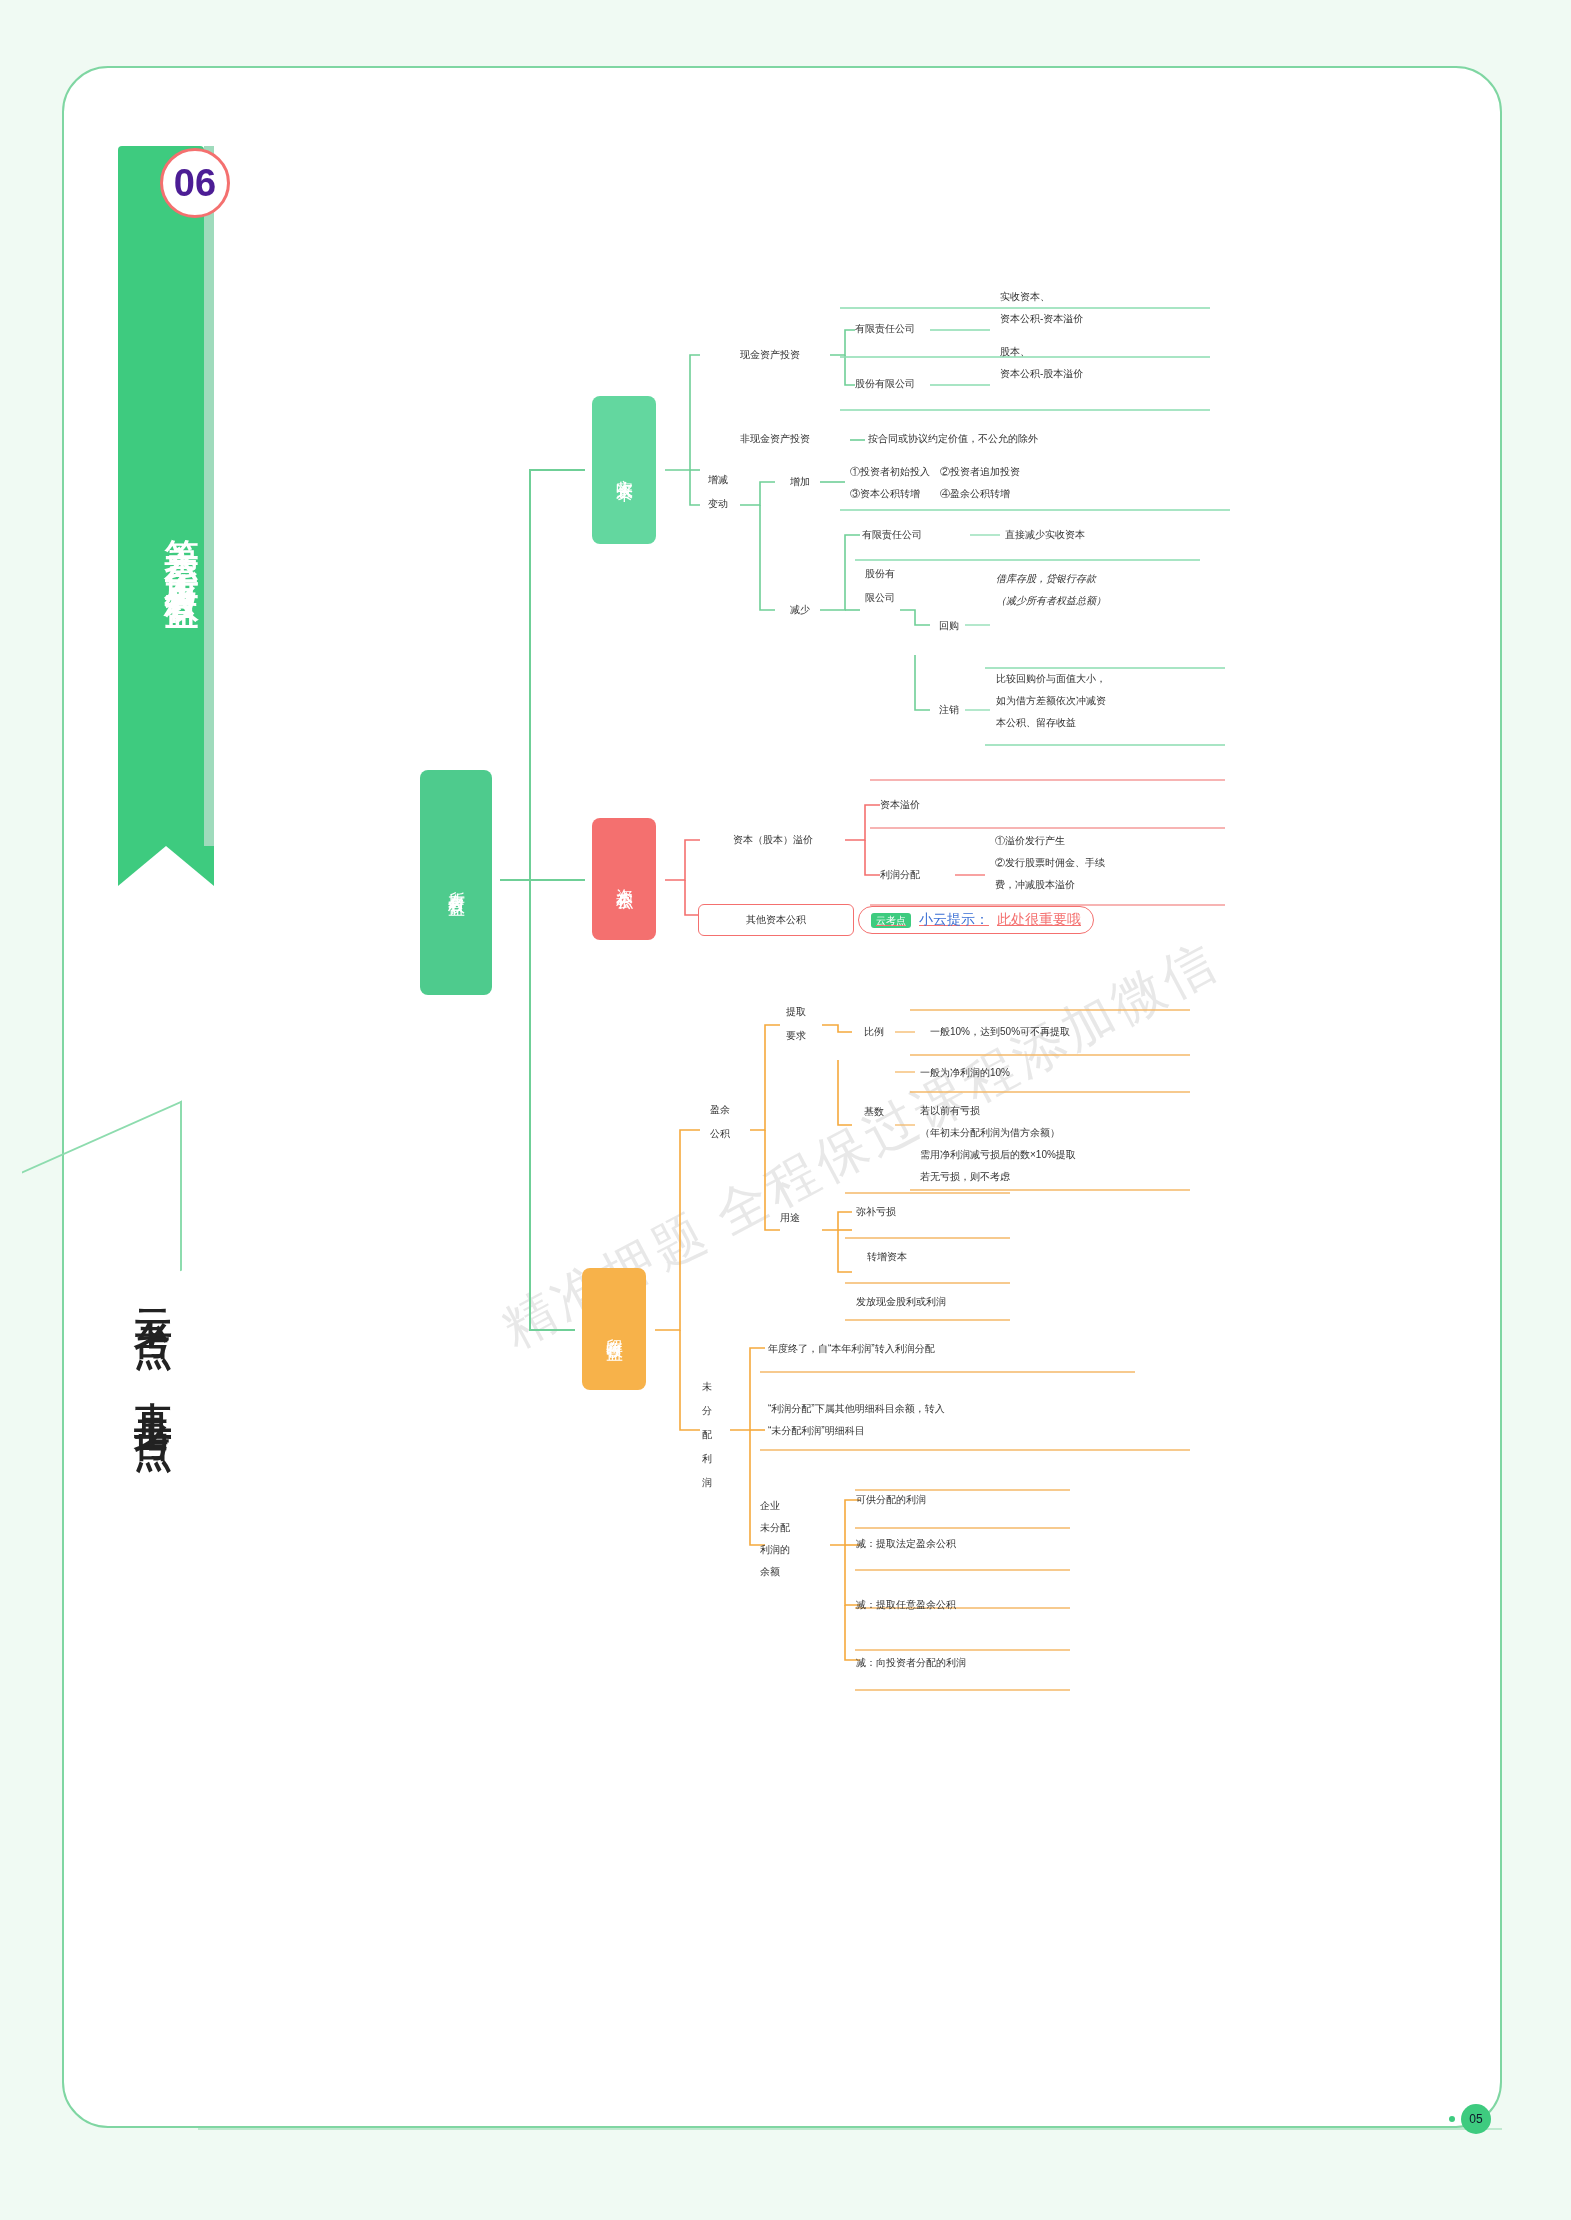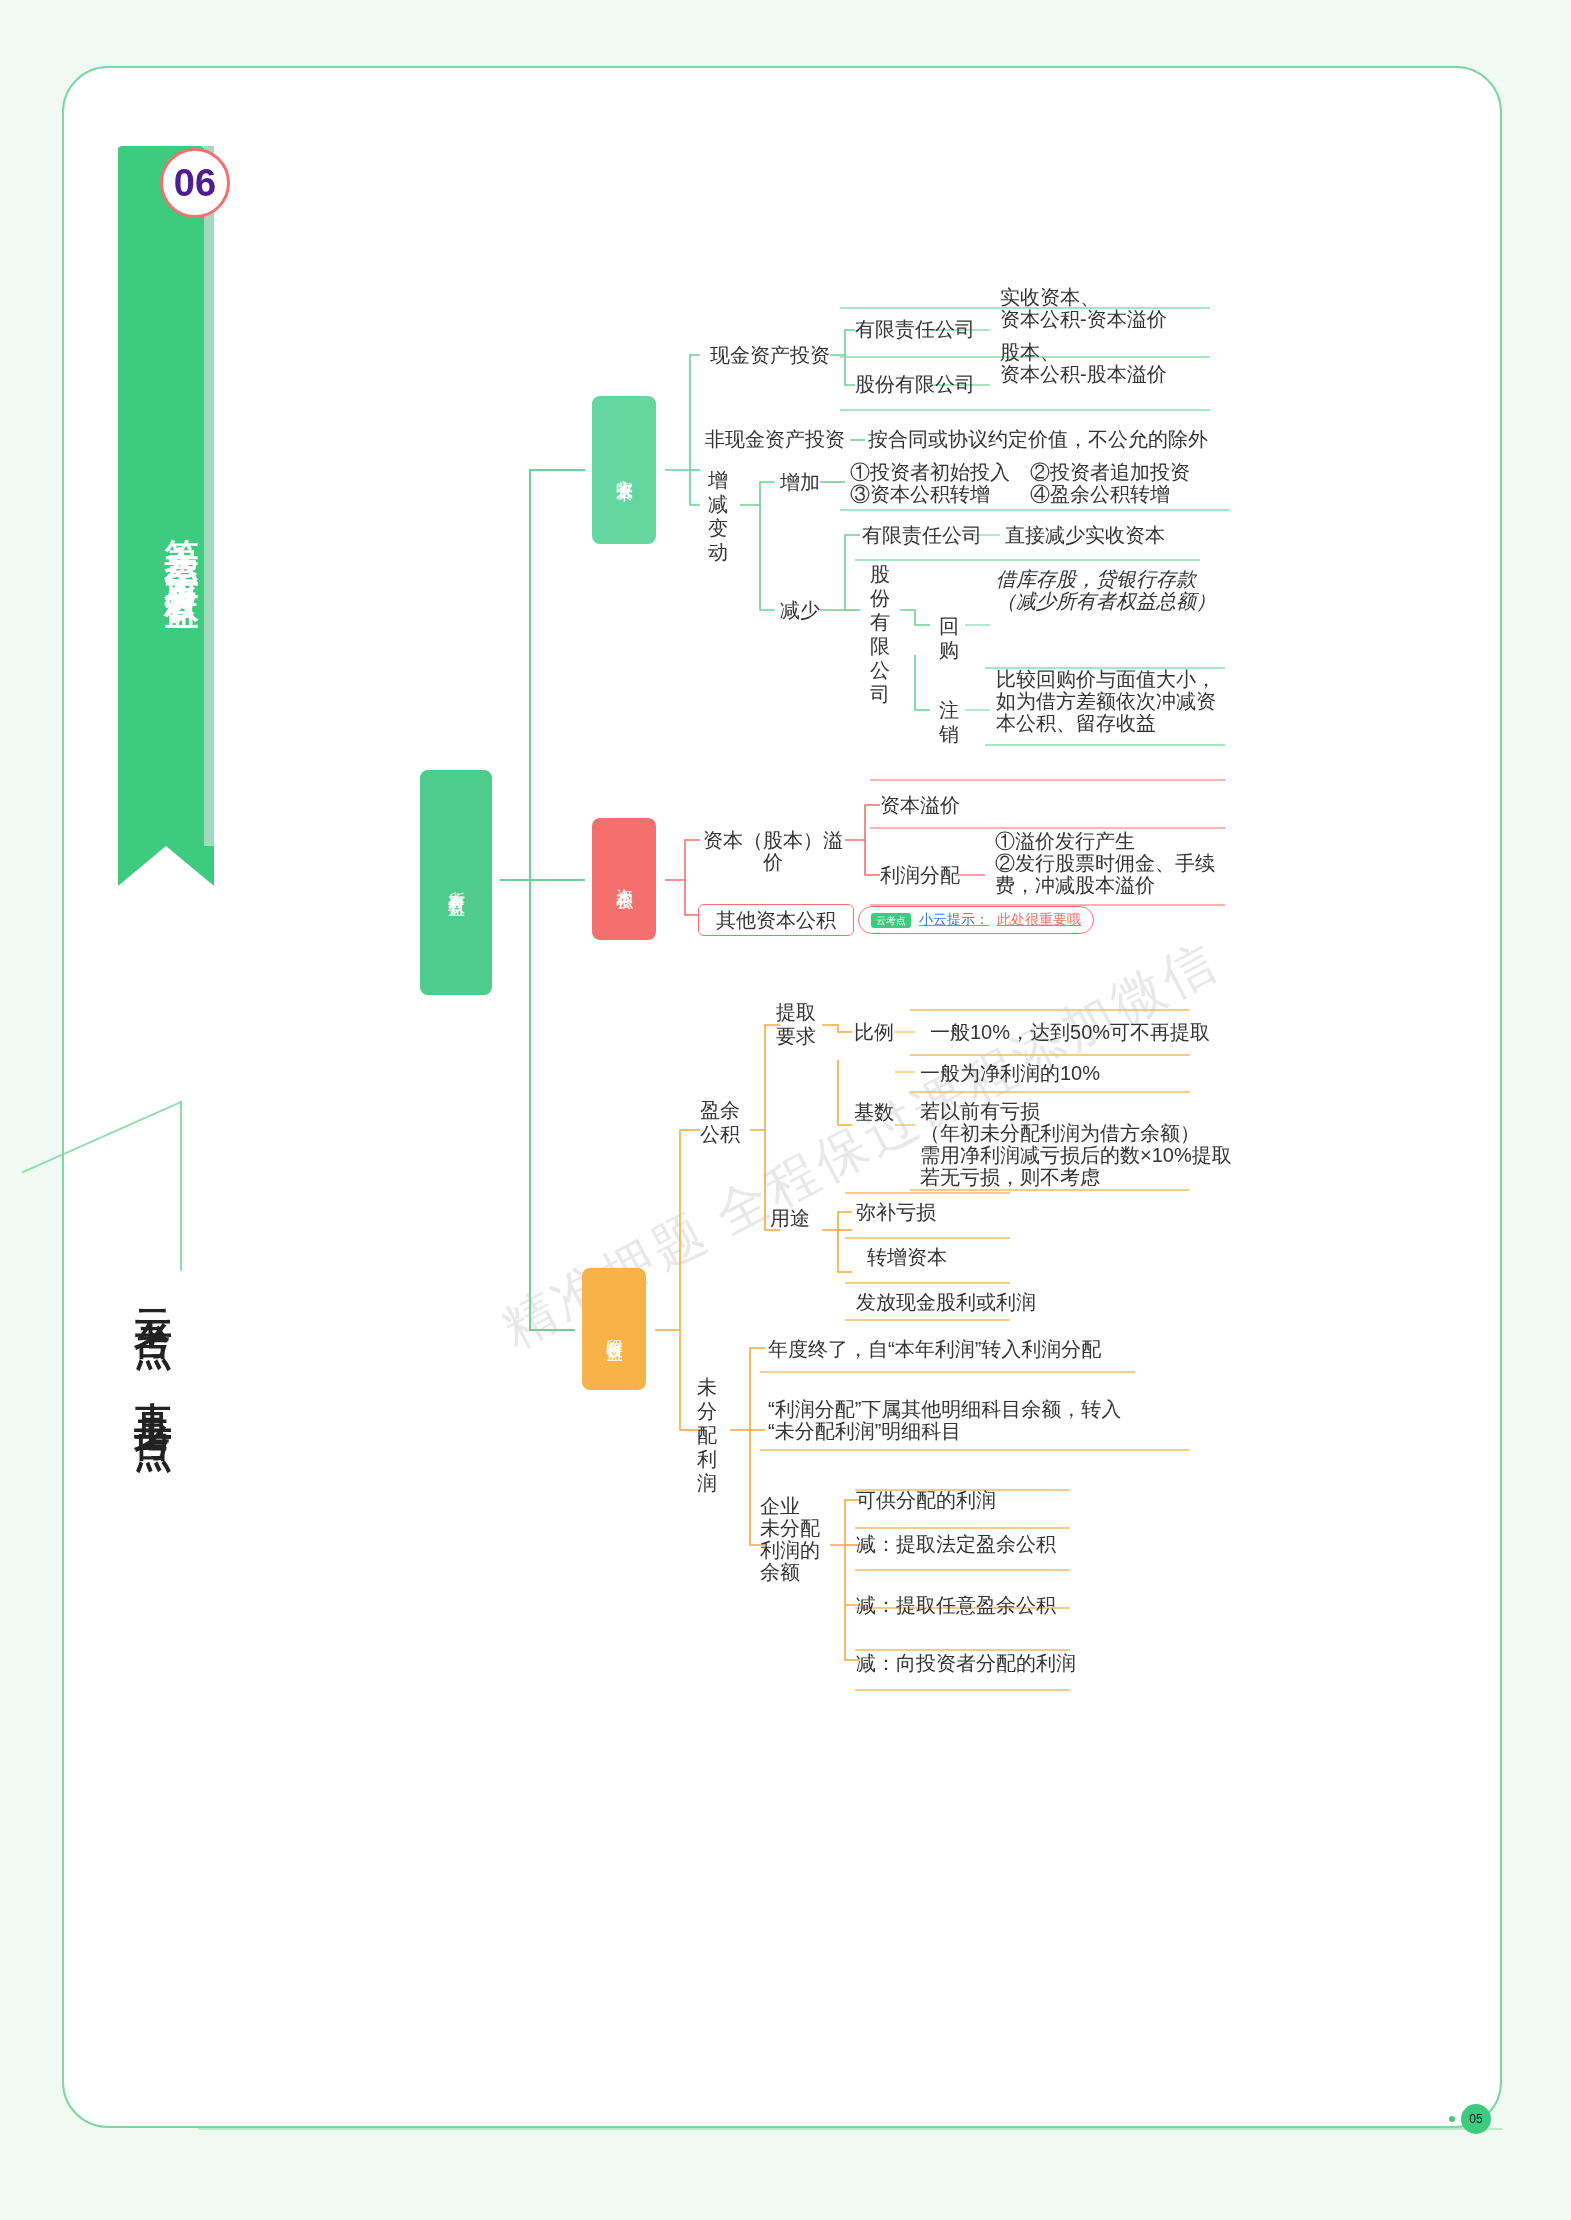--- a/index.html
+++ b/index.html
@@ -131,21 +131,21 @@
 
   
   .map{
     position:absolute;
     left:0; top:0; width:1571px; height:2220px;
     pointer-events:none;
   }
   .map svg{ position:absolute; left:0; top:0; }
   .node{
     position:absolute;
-    font-size:20px;
+    font-size:10px;
     line-height:22px;
     color:#333;
     white-space:pre-line;
   }
   .boxnode{
     position:absolute;
     display:flex; align-items:center; justify-content:center;
     text-align:center;
     border-radius:8px;
     color:#fff;

